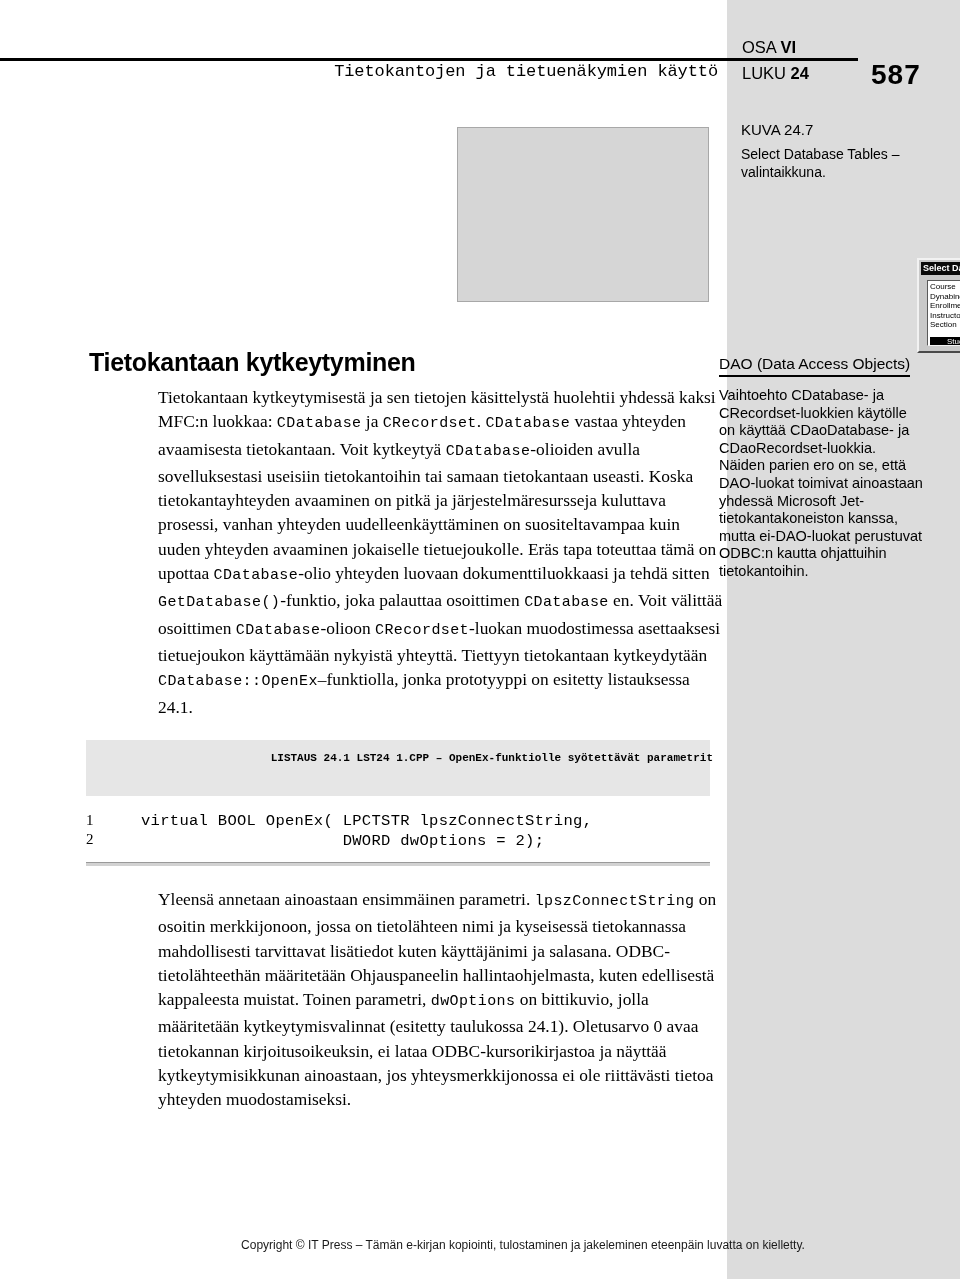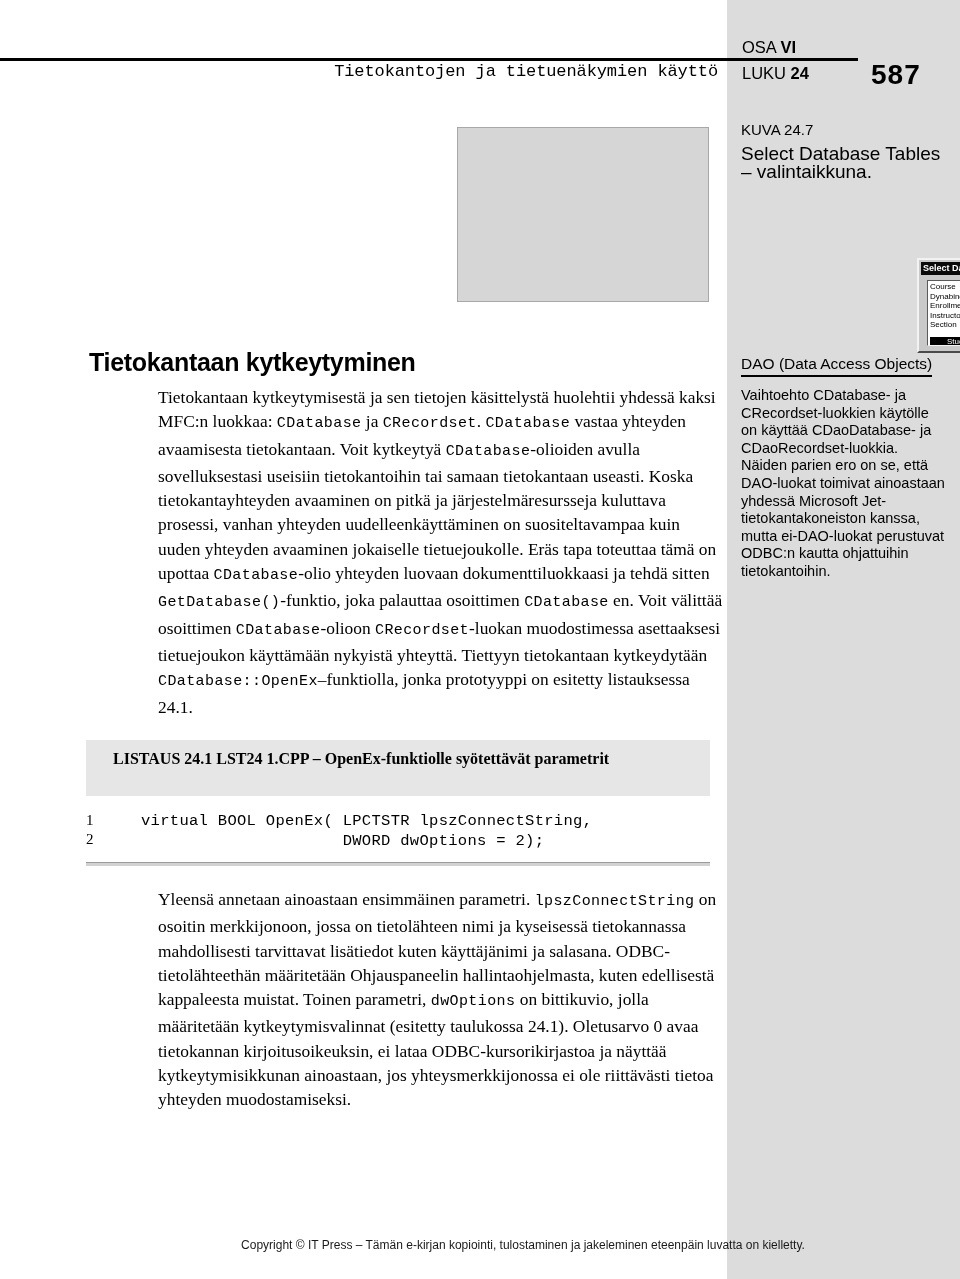--- a/index.html
+++ b/index.html
@@ -82,21 +82,21 @@
     width: 205px;
   }
   .fig-caption .fig-num {
     font-family: "Liberation Sans", sans-serif;
     font-size: 15px;
     line-height: 20px;
     margin-bottom: 5px;
   }
   .fig-caption .fig-text {
     font-family: "Liberation Sans", sans-serif;
-    font-size: 19px;
+    font-size: 14px;
     line-height: 18px;
   }
 
   
   .shot-frame {
     position: absolute;
     left: 457px;
     top: 127px;
     width: 252px;
     height: 175px;
@@ -192,21 +192,21 @@
 
   code, .mono {
     font-family: "Liberation Mono", monospace;
     font-size: 15px;
     letter-spacing: 0.4px;
   }
 
   
   .note {
     position: absolute;
-    left: 741px;
+    left: 719px;
     top: 355px;
     width: 205px;
     font-family: "Liberation Sans", sans-serif;
   }
   .note-title {
     font-size: 15.5px;
     padding-bottom: 2px;
     border-bottom: 2px solid #000;
     display: inline-block;
     white-space: nowrap;
@@ -222,25 +222,26 @@
     position: absolute;
     left: 86px;
     top: 740px;
     width: 624px;
     height: 56px;
     background: #e6e6e6;
     box-sizing: border-box;
     padding: 7px 0 0 27px;
   }
   .listing-head-text {
-    font-family: Liberation Serif, serif;
-    font-size: 16px;
+    font-family: Liberation Mono, monospace;
+    font-size: 11px;
     font-weight: bold;
     line-height: 23px;
     width: 600px;
+    text-align: right;
   }
   .listing-body {
     position: absolute;
     left: 86px;
     top: 796px;
     width: 624px;
     height: 74px;
     background: #ffffff;
   }
   .listing-rule {

